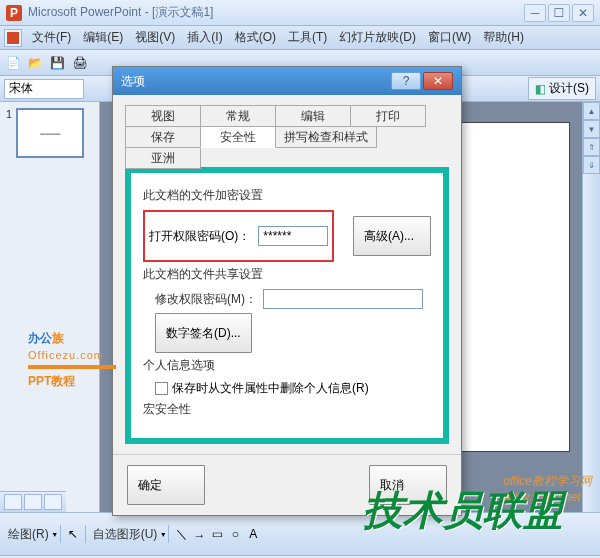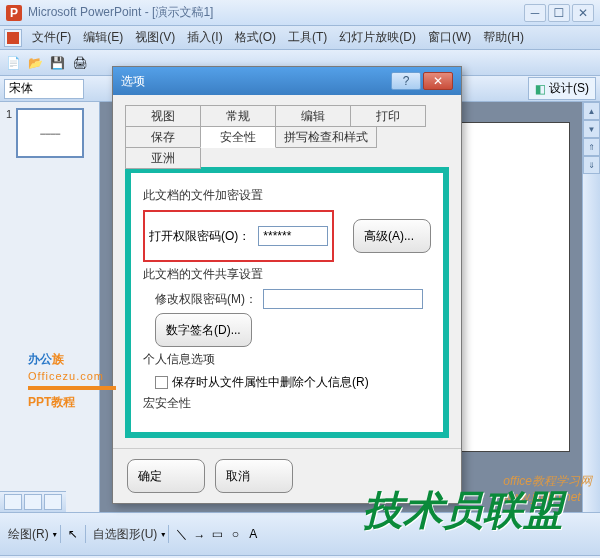--- a/index.html
+++ b/index.html
@@ -42,31 +42,31 @@
 .dlghead .dclose{background:linear-gradient(#e48a7a,#c94d3a);color:#fff;border:1px solid #a33b2c}
 .dlgbody{padding:10px 12px}
 .tabs{display:flex;flex-wrap:wrap}
 .tab{min-width:76px;height:22px;border:1px solid #aaa;background:#f0f0f0;display:flex;align-items:center;justify-content:center;margin-right:-1px;margin-bottom:-1px;color:#333;padding:0 8px}
 .tab.active{background:#fff;border-bottom-color:#fff;position:relative;z-index:2}
 .tabcontent{border:6px solid #14b8a6;background:#fff;padding:10px 12px 14px;margin-top:-1px}
 .group-title{margin:4px 0 6px;color:#333}
 .fieldrow{display:flex;align-items:center;gap:6px;margin:4px 0}
 .fieldlbl{min-width:110px;color:#333;padding-left:12px}
 .txtinput{border:1px solid #7a9abf;height:20px;padding:0 4px;background:#fff;font-family:inherit}
-.btn{border:1px solid #888;background:linear-gradient(#fdfdfd,#e4e4e4);height:34px;padding:12px 10px;display:inline-flex;align-items:center;border-radius:8px}
+.btn{border:1px solid #888;background:linear-gradient(#fdfdfd,#e4e4e4);height:40px;padding:12px 10px;display:inline-flex;align-items:center;border-radius:1px}
 .btn-wide{min-width:78px}
 .redbox{border:2px solid #d33;display:flex;align-items:center;gap:8px;padding:14px 4px}
 .chkrow{display:flex;align-items:center;gap:4px;margin:4px 0 4px 12px}
 .chk{width:13px;height:13px;border:1px solid #888;background:#fff}
 .macrorow{display:flex;gap:8px;align-items:flex-start;margin-left:12px}
 .macrotext{flex:1;color:#333;line-height:1.4}
-.dlgfoot{display:flex;justify-content:flex-start;gap:10px;padding:10px 14px;background:#f0f0f0;border-top:1px solid #ccc}
-
-
-.wm-left{position:absolute;left:28px;top:338px;font-family:Arial;pointer-events:none}
+.dlgfoot{display:flex;justify-content:space-between;gap:10px;padding:10px 14px;background:#f0f0f0;border-top:1px solid #ccc}
+
+
+.wm-left{position:absolute;left:28px;top:317px;font-family:Arial;pointer-events:none}
 .wm-left .l1{color:#2a78c8;font-size:28px;font-weight:bold}
 .wm-left .l1 .orange{color:#f08a20}
 .wm-left .l2{color:#f08a20;font-size:11px;letter-spacing:1px}
 .wm-left .bar{height:4px;background:#f08a20;margin:4px 0;width:88px}
 .wm-left .l3{color:#f08a20;font-size:12px;font-weight:bold}
 .wm-right{position:absolute;right:8px;bottom:54px;color:#d94;font-size:11px;font-style:italic}
 .wm-big{position:absolute;right:37px;bottom:20px;font-size:40px;font-weight:bold;color:#0a8a3a;text-shadow:1px 1px 0 #fff;font-style:italic;pointer-events:none}
 .scrollbar{position:absolute;right:0;top:102px;bottom:46px;width:18px;background:linear-gradient(90deg,#e4eefb,#c5d9f1);border-left:1px solid #9db8d8}
 .scrollbar .arrow{height:18px;border:1px solid #9db8d8;background:#d3e3f6;display:flex;align-items:center;justify-content:center;font-size:8px;color:#4a6a8f}
 </style>

